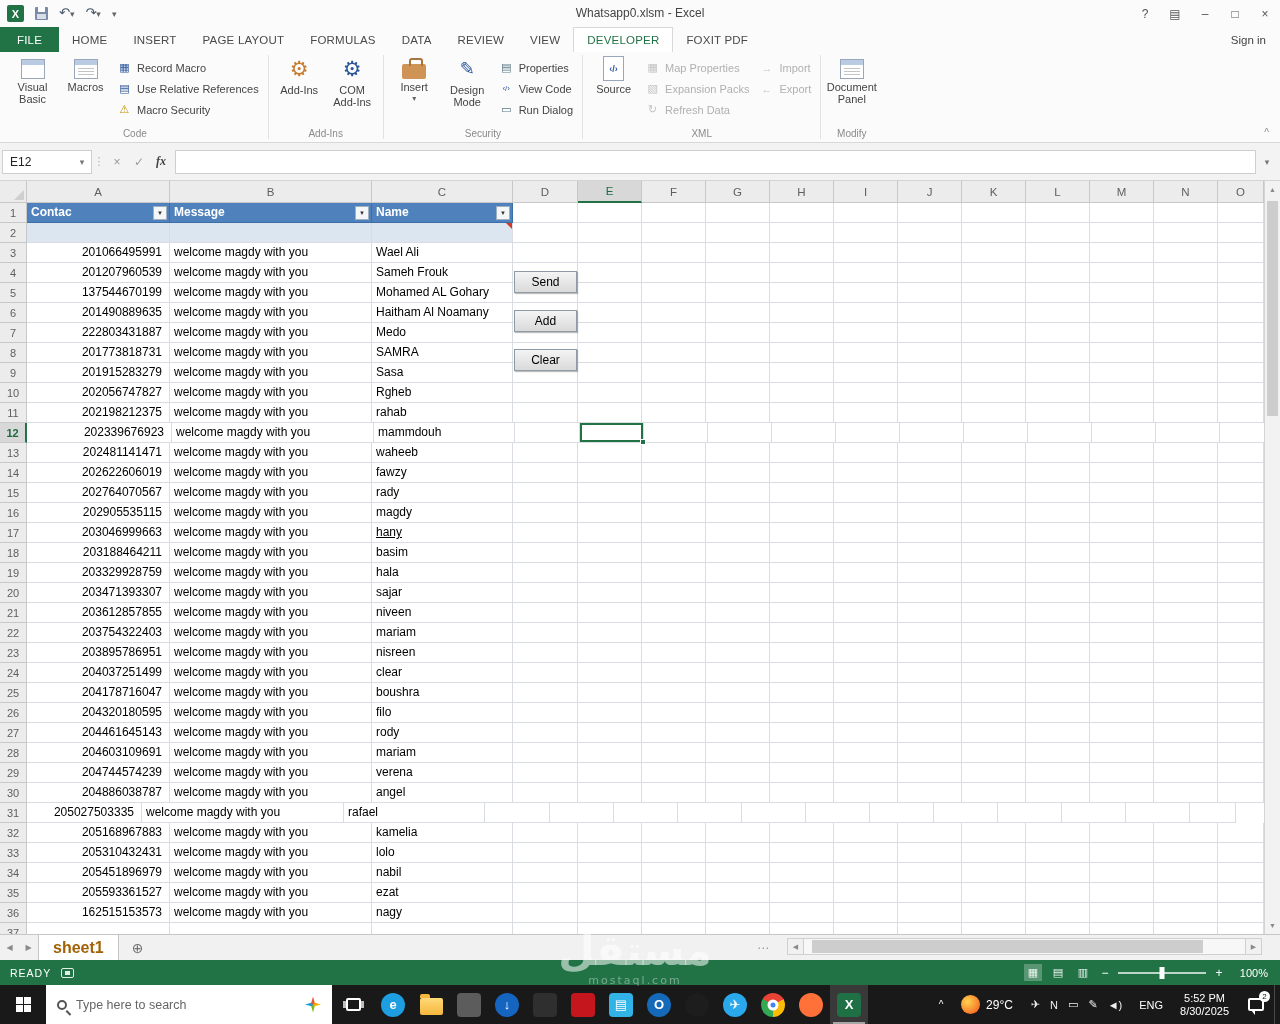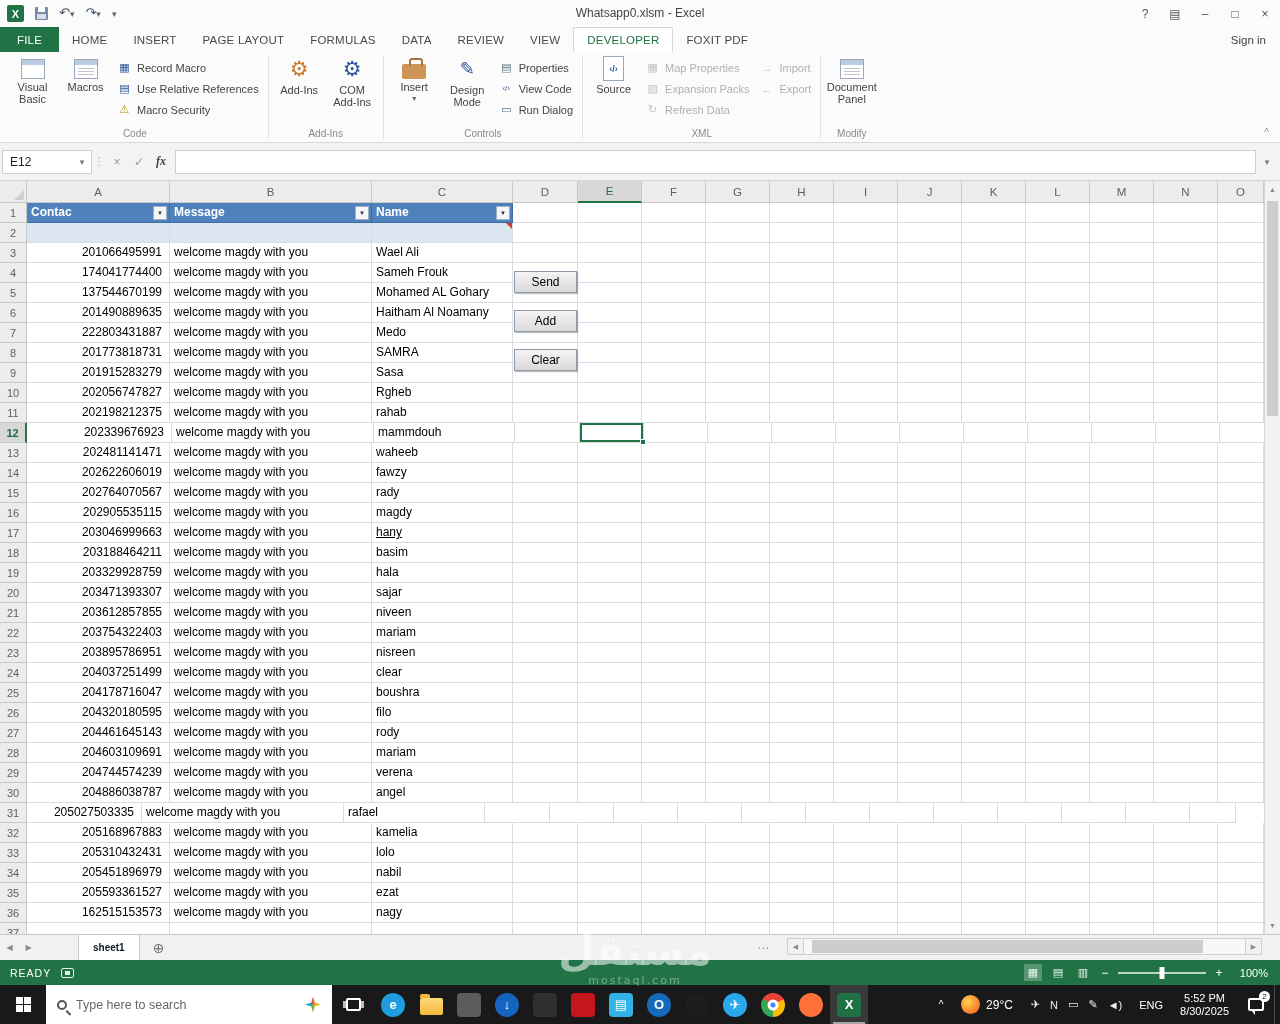--- a/index.html
+++ b/index.html
@@ -106,22 +106,22 @@
              border-left:1px solid #d4d4d4; }
   .vs-arrow { height:17px; display:flex; align-items:center; justify-content:center; font-size:7px; color:#8a8a8a; }
   .vs-arrow.bottom { position:absolute; bottom:0; left:0; right:0; }
   .vs-thumb { position:absolute; left:2px; right:2px; top:20px; height:215px; background:#cdcdcd; }
 
   
   #tabbar { position:absolute; left:0; top:934px; width:100%; height:26px; background:#f1f1f1;
             border-top:1px solid #c6c6c6; display:flex; align-items:center; font-size:11px; color:#666; }
   .nav { width:19px; text-align:center; font-size:8px; color:#8a8a8a; }
   .sheettab { height:100%; display:flex; align-items:center; padding:0 14px; background:#fff;
-              border-left:1px solid #c6c6c6; border-right:1px solid #c6c6c6; color:#0f172a;
-              font-weight:bold; font-size:10px;margin-left:40px; }
+              border-left:1px solid #c6c6c6; border-right:1px solid #c6c6c6; color:#a16207;
+              font-weight:bold; font-size:16px; }
   .addsheet { margin-left:13px; font-size:14px; color:#717171; }
   .tabdots { position:absolute; left:757px; font-size:12px; color:#9a9a9a; }
   #hscroll { position:absolute; left:787px; right:18px; top:938px; height:17px; display:flex; align-items:center; z-index:2; }
   .hs-arrow { width:17px; height:17px; background:#f1f1f1; border:1px solid #d0d0d0; font-size:7px; color:#8a8a8a;
               display:flex; align-items:center; justify-content:center; flex:none; }
   .hs-track { flex:1; height:17px; background:#f7f7f7; border-top:1px solid #d0d0d0; border-bottom:1px solid #d0d0d0; position:relative; }
   .hs-thumb { position:absolute; left:8px; right:42px; top:1px; bottom:1px; background:#cdcdcd; }
 
   
   #statusbar { position:absolute; left:0; top:960px; width:100%; height:25px; background:#217346; color:#fff;
@@ -298,21 +298,21 @@
           <div class="smallbtn">
             <span class="sic" style="color:#2b579a;font-size:8px">‹/›</span>
             <span>View Code</span>
           </div>
           <div class="smallbtn">
             <span class="sic" style="color:#607d8b">▭</span>
             <span>Run Dialog</span>
           </div>
         </div>
       </div>
-      <div class="rg-label">Controls</div>
+      <div class="rg-label">Security</div>
     </div>
     <div class="rsep"></div>
 
     <div class="rgroup">
       <div class="rg-content">
         <div class="bigbtn">
           <div class="icsrc">
               <span>‹/›</span>
             </div>
           <div>Source</div>
@@ -442,21 +442,21 @@
           <div class="cell" style="width: 64px;"></div>
           <div class="cell" style="width: 64px;"></div>
           <div class="cell" style="width: 64px;"></div>
           <div class="cell" style="width: 64px;"></div>
           <div class="cell" style="width: 64px;"></div>
           <div class="cell" style="width: 64px;"></div>
           <div class="cell" style="width: 46px;"></div>
         </div>
         <div class="grow">
           <div class="row-h">4</div>
-          <div class="cell num" style="width: 143px;">174041774400</div>
+          <div class="cell num" style="width: 143px;">201207960539</div>
           <div class="cell" style="width: 202px;">welcome magdy with you</div>
           <div class="cell" style="width: 141px;">Sameh Frouk</div>
           <div class="cell" style="width: 65px;"></div>
           <div class="cell" style="width: 64px;"></div>
           <div class="cell" style="width: 64px;"></div>
           <div class="cell" style="width: 64px;"></div>
           <div class="cell" style="width: 64px;"></div>
           <div class="cell" style="width: 64px;"></div>
           <div class="cell" style="width: 64px;"></div>
           <div class="cell" style="width: 64px;"></div>

